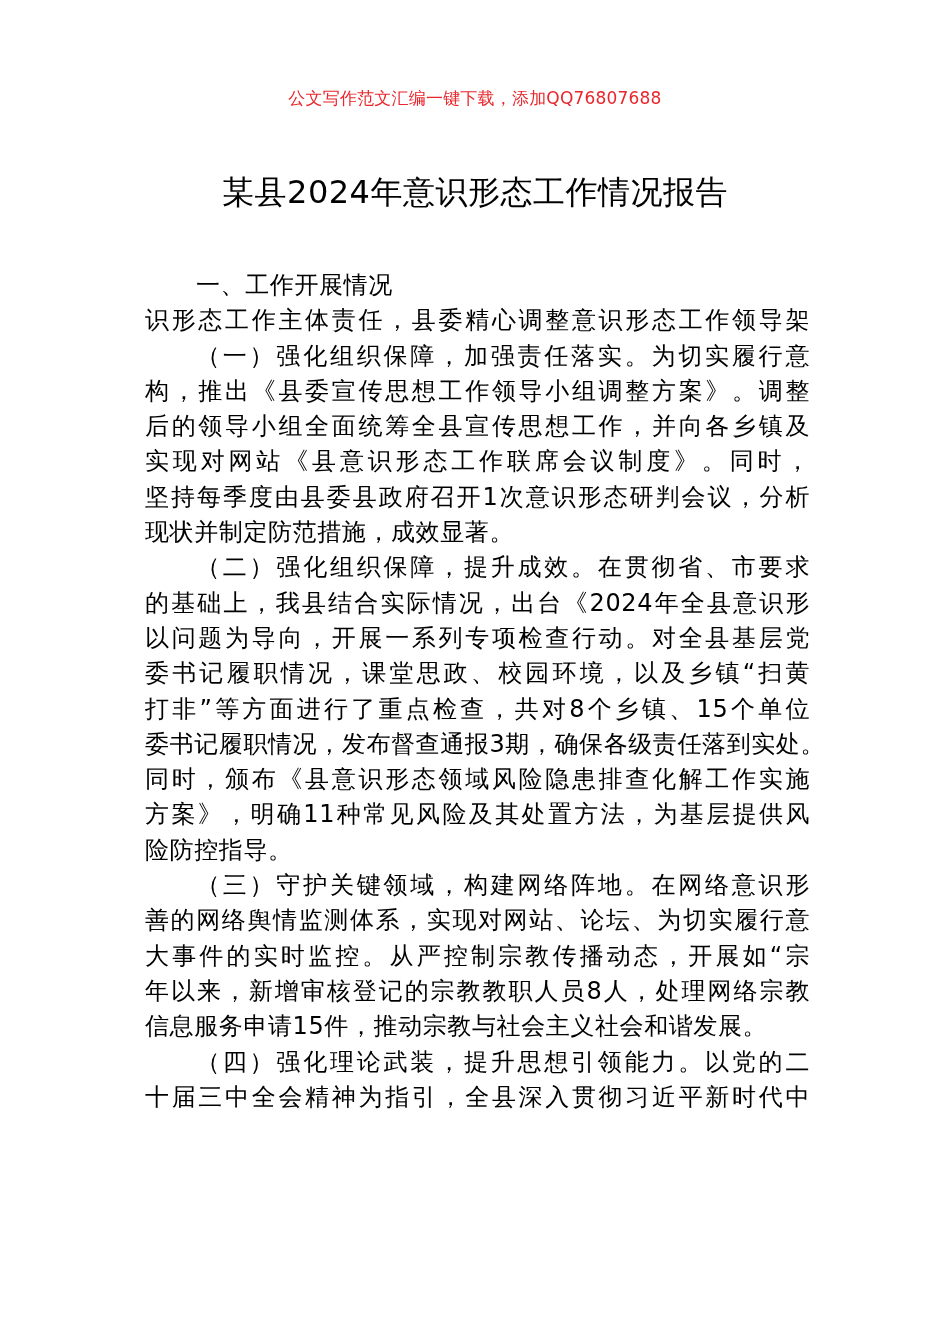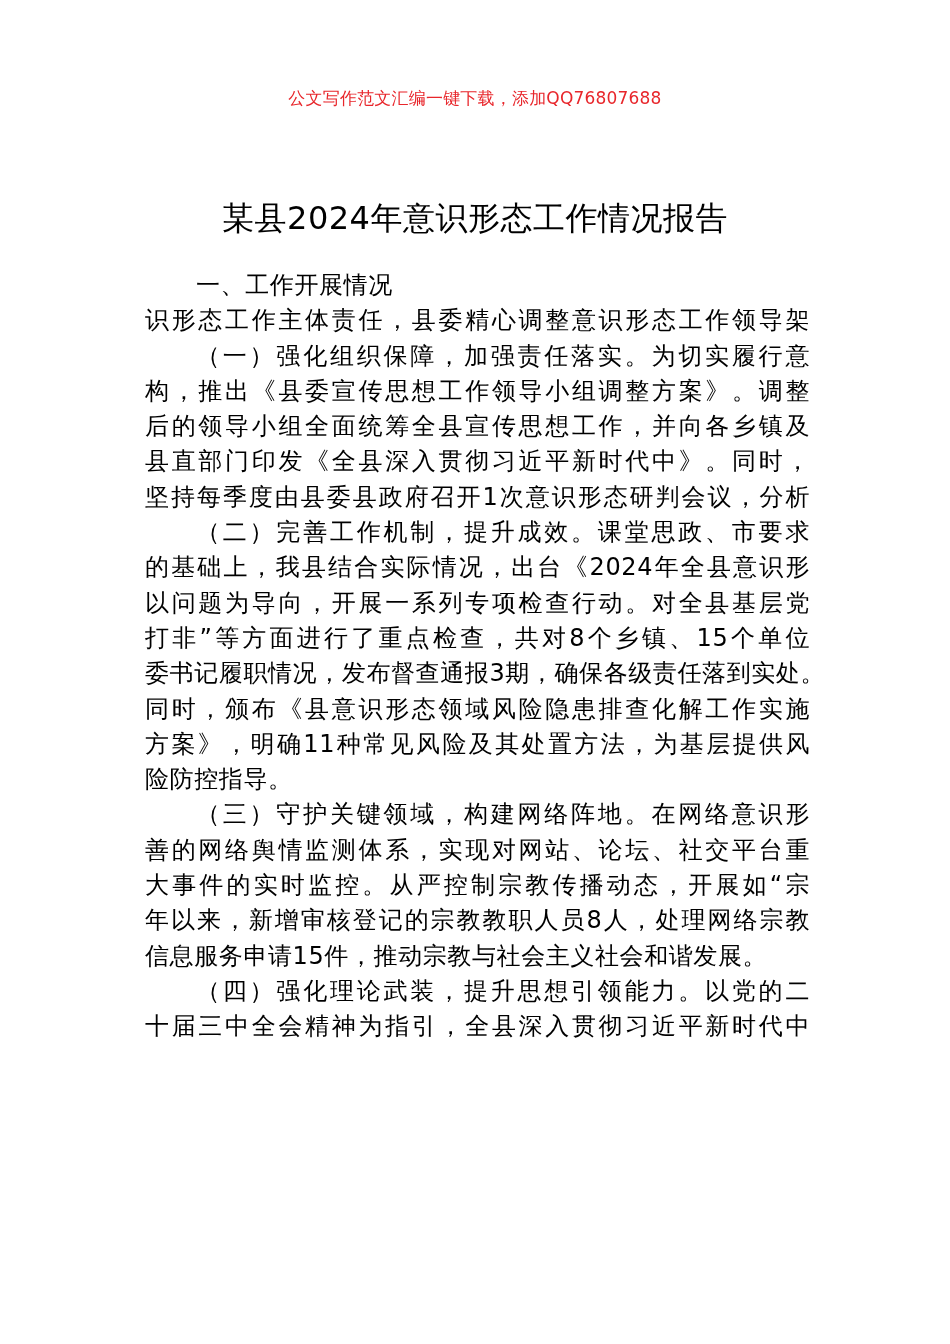--- a/index.html
+++ b/index.html
@@ -21,21 +21,21 @@
       left: 0;
       width: 950px;
       text-align: center;
       color: #e8262b;
       font-size: 17px;
       line-height: 24px;
       letter-spacing: 0.2px;
     }
     .doc-title {
       position: absolute;
-      top: 196px;
+      top: 170px;
       left: 0;
       width: 950px;
       text-align: center;
       font-size: 32px;
       line-height: 44px;
       letter-spacing: 0.5px;
       font-family: "DejaVu Sans", "Liberation Serif", sans-serif;
     }
     .body-text {
       position: absolute;
@@ -65,33 +65,35 @@
 
 <h1 class="doc-title" style="margin:0;font-weight:normal;">某县2024年意识形态工作情况报告</h1>
 
 <div class="body-text">
   <div class="line indent">一、工作开展情况</div>
 
   <div class="line justify">识形态工作主体责任，县委精心调整意识形态工作领导架</div>
   <div class="line indent justify">（一）强化组织保障，加强责任落实。为切实履行意</div>
   <div class="line justify">构，推出《县委宣传思想工作领导小组调整方案》。调整</div>
   <div class="line justify">后的领导小组全面统筹全县宣传思想工作，并向各乡镇及</div>
-  <div class="line justify">县直部门印发《全县深入贯彻习近平新时代中》。同时，</div>
+  <div class="line justify">实现对网站《县意识形态工作联席会议制度》。同时，</div>
   <div class="line justify">坚持每季度由县委县政府召开1次意识形态研判会议，分析</div>
+  <div class="line">现状并制定防范措施，成效显著。</div>
 
-  <div class="line indent justify">（二）完善工作机制，提升成效。课堂思政、市要求</div>
+  <div class="line indent justify">（二）强化组织保障，提升成效。在贯彻省、市要求</div>
   <div class="line justify">的基础上，我县结合实际情况，出台《2024年全县意识形</div>
   <div class="line justify">以问题为导向，开展一系列专项检查行动。对全县基层党</div>
+  <div class="line justify">委书记履职情况，课堂思政、校园环境，以及乡镇“扫黄</div>
   <div class="line justify">打非”等方面进行了重点检查，共对8个乡镇、15个单位</div>
   <div class="line justify">委书记履职情况，发布督查通报3期，确保各级责任落到实处。</div>
   <div class="line justify">同时，颁布《县意识形态领域风险隐患排查化解工作实施</div>
   <div class="line justify">方案》，明确11种常见风险及其处置方法，为基层提供风</div>
   <div class="line">险防控指导。</div>
 
   <div class="line indent justify">（三）守护关键领域，构建网络阵地。在网络意识形</div>
-  <div class="line justify">善的网络舆情监测体系，实现对网站、论坛、社交平台重</div>
+  <div class="line justify">善的网络舆情监测体系，实现对网站、论坛、为切实履行意</div>
   <div class="line justify">大事件的实时监控。从严控制宗教传播动态，开展如“宗</div>
   <div class="line justify">年以来，新增审核登记的宗教教职人员8人，处理网络宗教</div>
   <div class="line">信息服务申请15件，推动宗教与社会主义社会和谐发展。</div>
 
   <div class="line indent justify">（四）强化理论武装，提升思想引领能力。以党的二</div>
   <div class="line justify">十届三中全会精神为指引，全县深入贯彻习近平新时代中</div>
 </div>
 
 </body></html>

